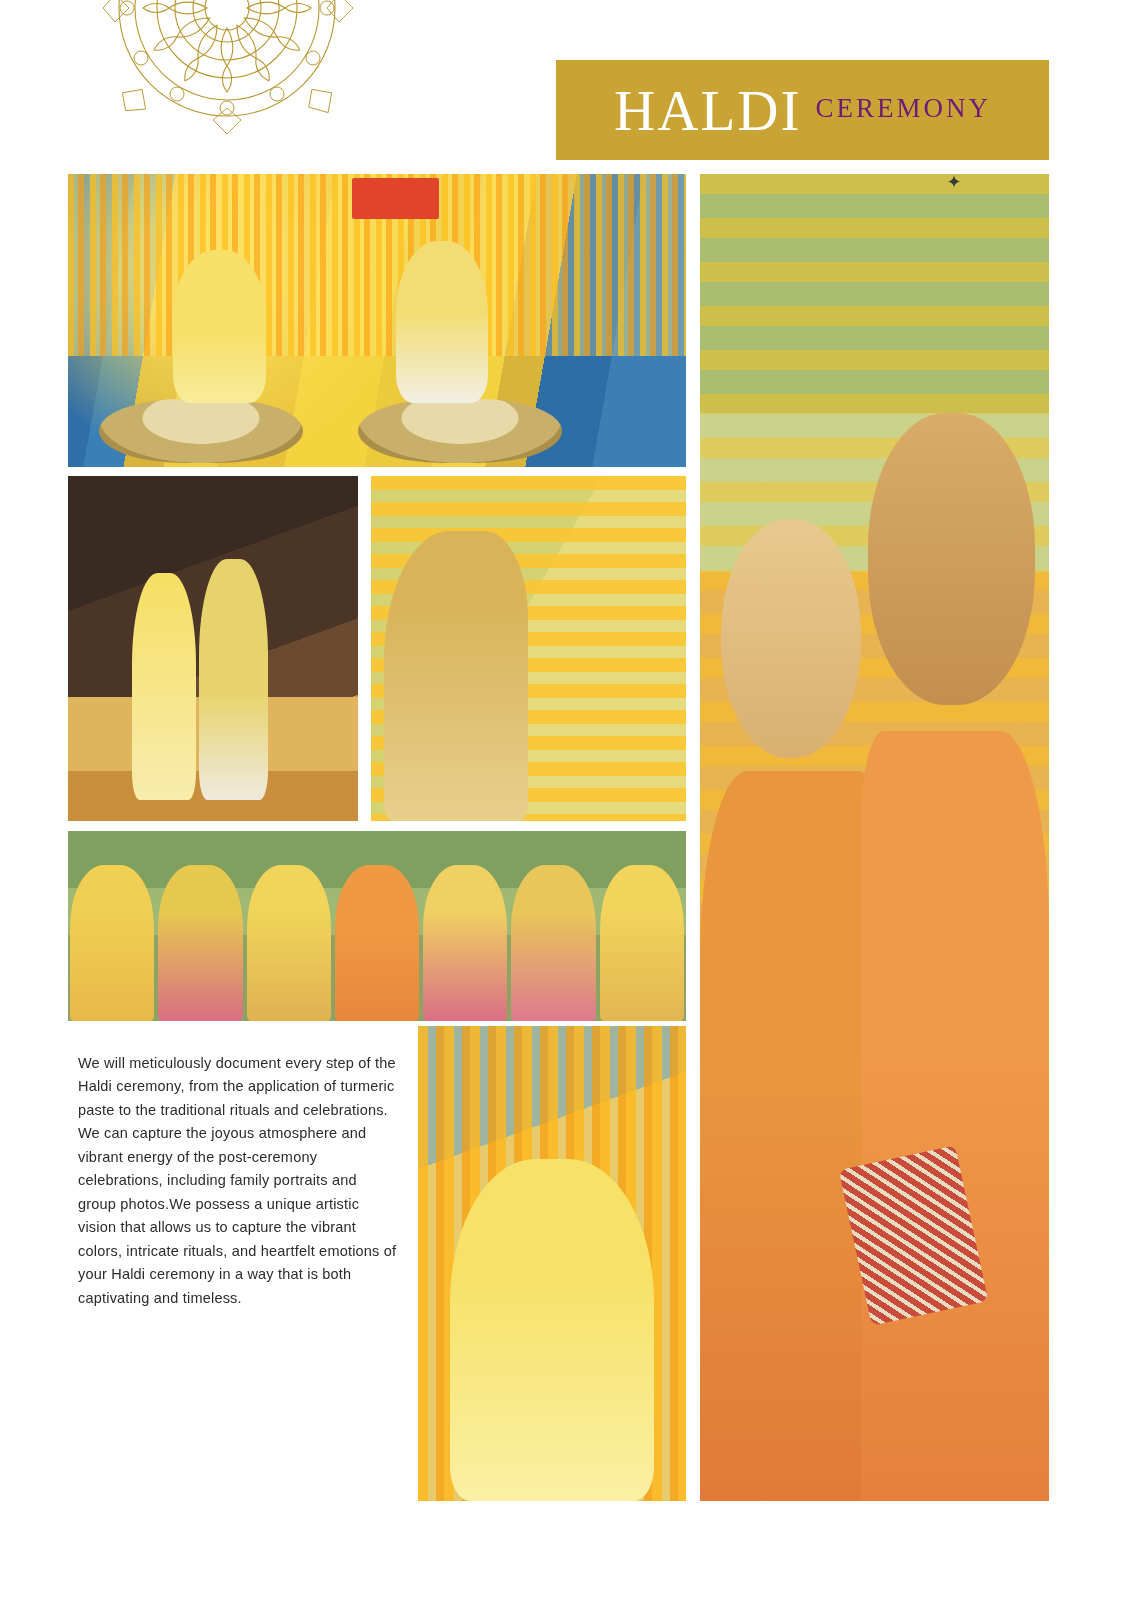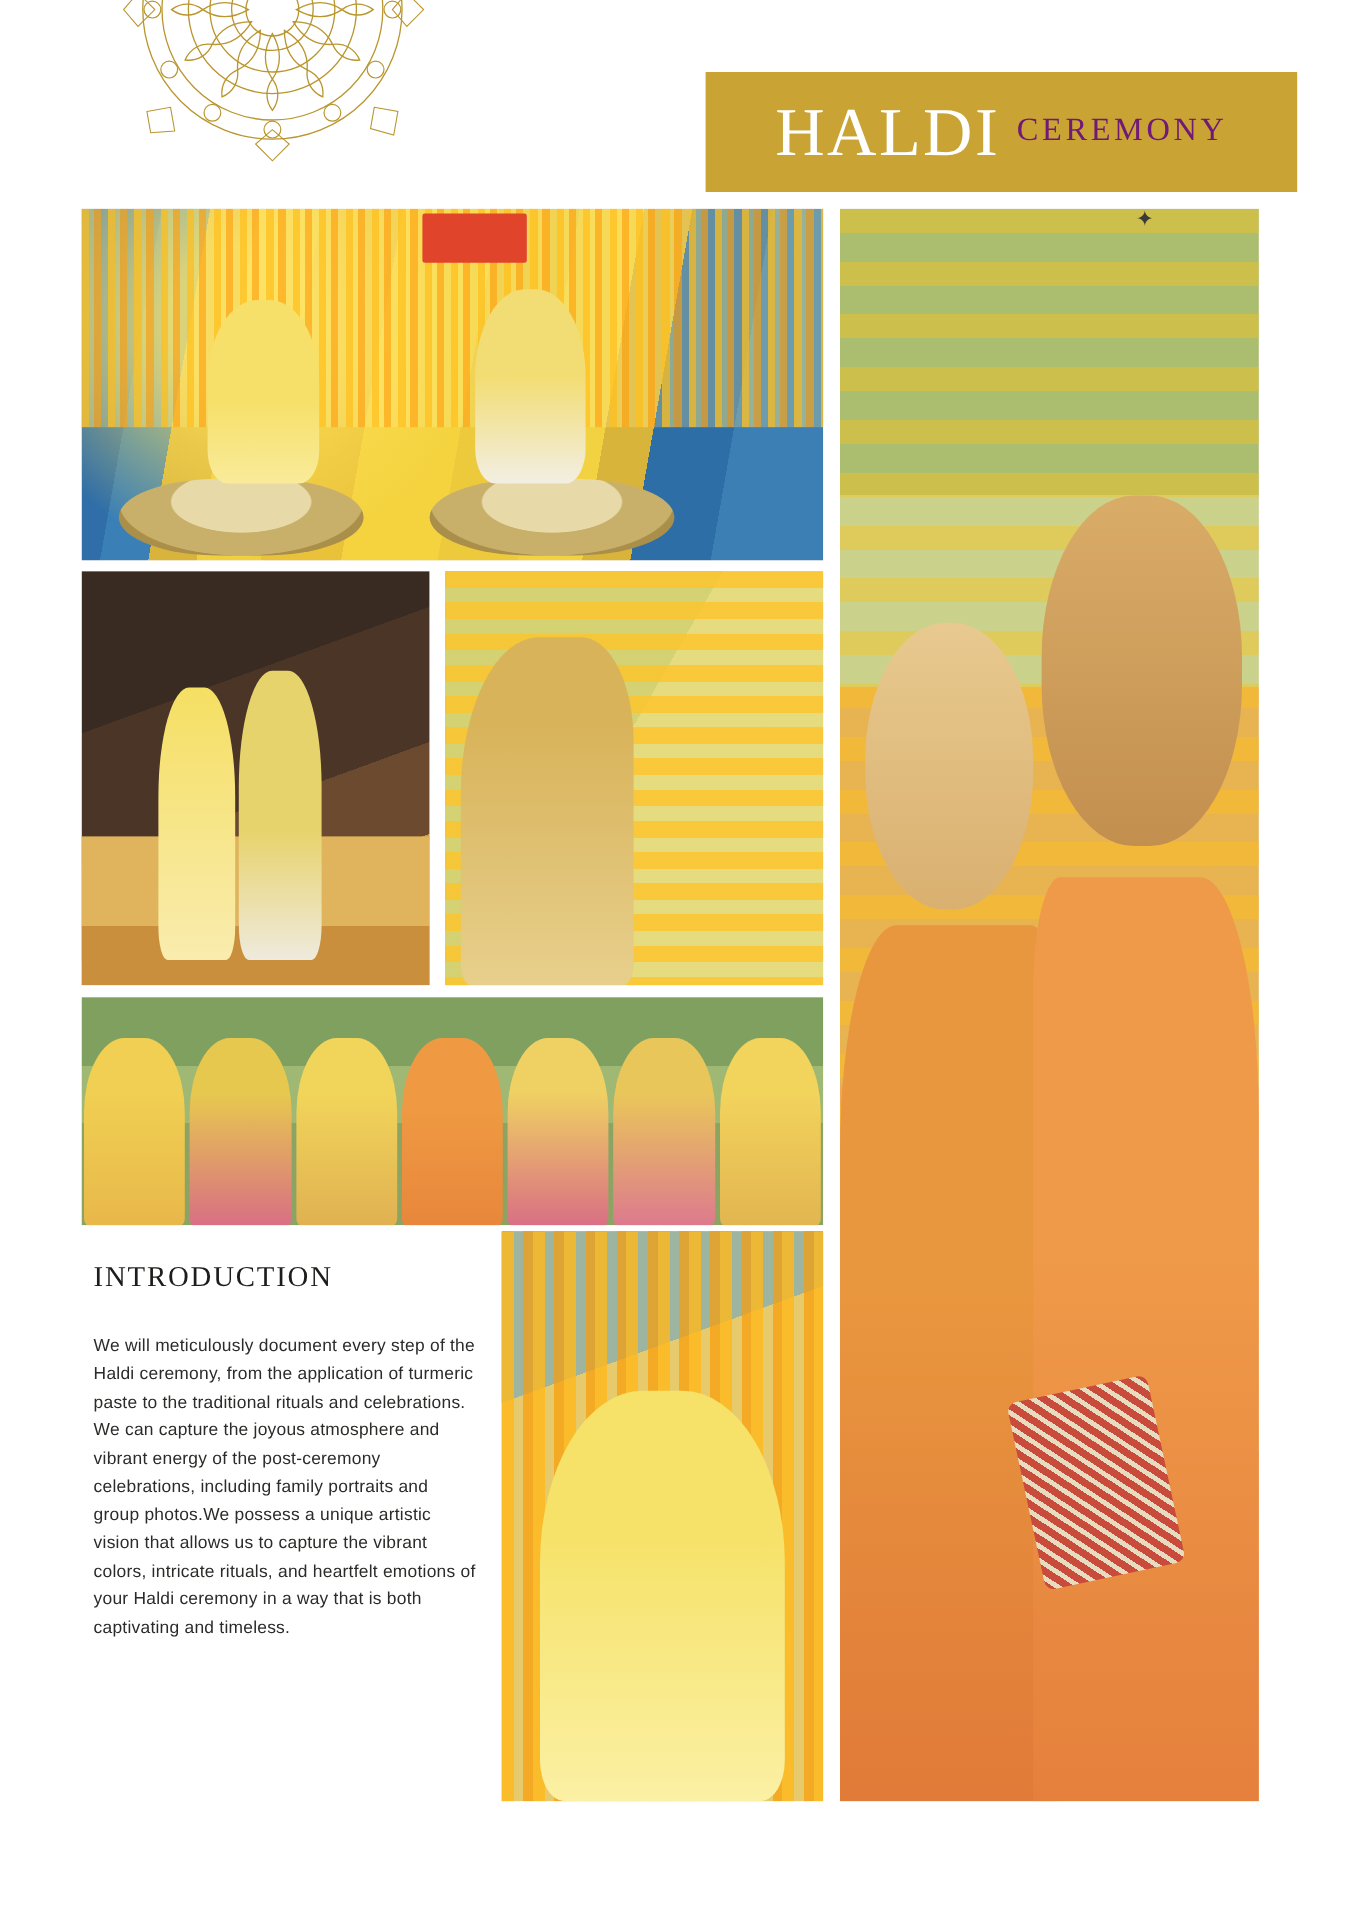--- a/index.html
+++ b/index.html
@@ -31,21 +31,20 @@
     position: absolute;
     left: 556px;
     top: 60px;
     width: 493px;
     height: 100px;
     background: #c9a435;
     display: flex;
     align-items: center;
     justify-content: center;
     gap: 14px;
-    margin-left: 32px;
   }
   .title-main {
     font-family: "Liberation Serif", serif;
     font-size: 57px;
     letter-spacing: 2px;
     color: #ffffff;
     line-height: 1;
   }
   .title-sub {
     font-family: "Liberation Serif", serif;
@@ -341,16 +340,15 @@
     <div class="headL"></div>
     <div class="torsoL"></div>
     <div class="torsoR"></div>
     <div class="bangles"></div>
   </div>
 </div>
 
 <div class="sparkle">✦</div>
 
 <div class="intro">
-  <h2>INTRODUCTION</h2>
   <p>We will meticulously document every step of the Haldi ceremony, from the application of turmeric paste to the traditional rituals and celebrations.
 We can capture the joyous atmosphere and vibrant energy of the post-ceremony celebrations, including family portraits and group photos.We possess a unique artistic vision that allows us to capture the vibrant colors, intricate rituals, and heartfelt emotions of your Haldi ceremony in a way that is both captivating and timeless.</p>
 </div>
 
 </body></html>

